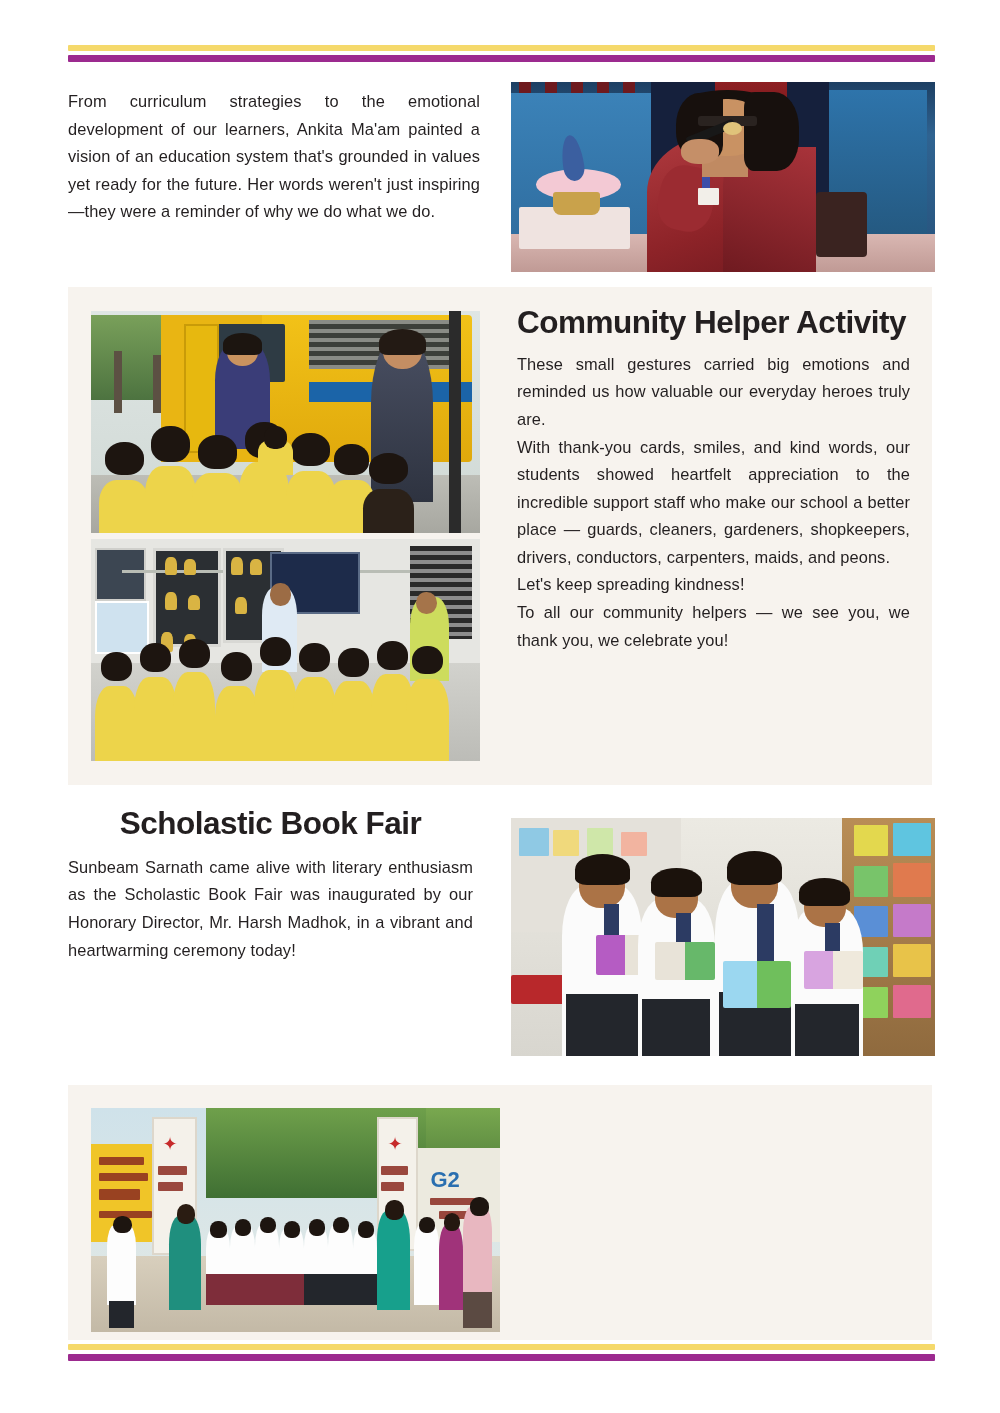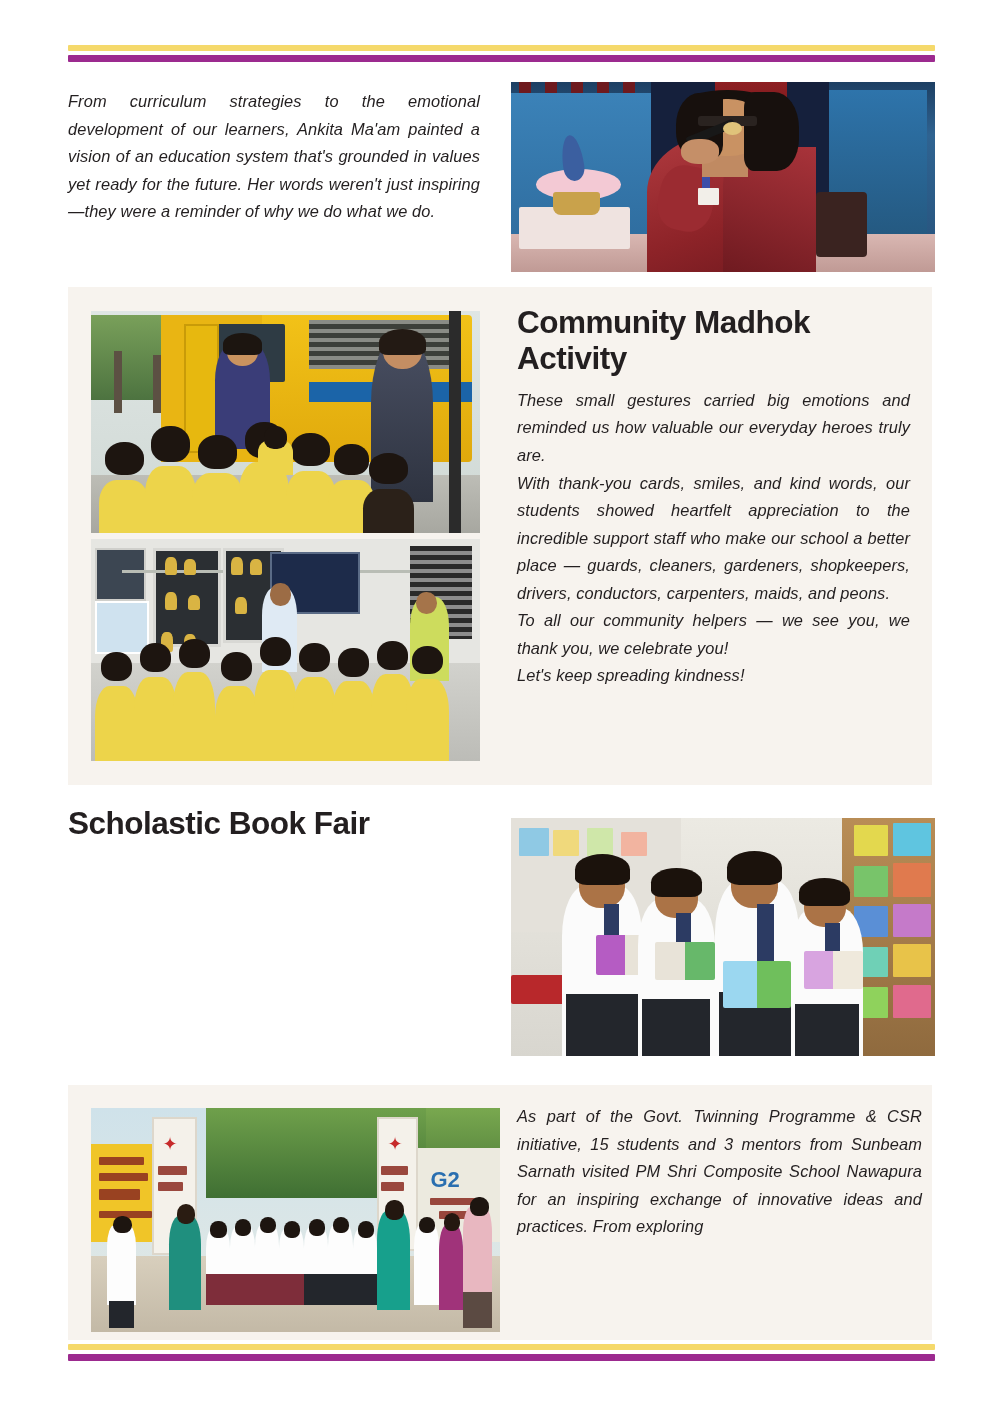--- a/index.html
+++ b/index.html
@@ -40,35 +40,34 @@
     background: #f7f3ee;
   }
 
   
   .body-text {
     font-size: 16.4px;
     line-height: 1.68;
     color: #231f20;
     text-align: justify;
     letter-spacing: 0.1px;
-    font-style: italic;
   }
   .body-text p { margin: 0; }
   .body-text p + p { margin-top: 0px; }
 
   .heading {
     font-family: "Liberation Sans", sans-serif;
     font-weight: bold;
     font-size: 31.5px;
     line-height: 1.14;
     color: #231f20;
     letter-spacing: -0.5px;
     margin: 0 0 10px 0;
   }
-  .heading.tight { margin-bottom: 12px; }
+  .heading.tight { margin-bottom: 12px; text-align: center; }
 
   
   .photo {
     position: absolute;
     overflow: hidden;
     background: #cfcfcf;
   }
   .photo .scene { position: absolute; inset: 0; }
   .ph-el { position: absolute; }
 
@@ -310,32 +309,33 @@
       <div class="kid" style="left:62%; width:11%; height:42%;"></div>
       <div class="kidhead" style="left:63.5%; bottom:38%; width:8%; height:13%;"></div>
       <div class="kid" style="left:72%; width:11%; height:45%;"></div>
       <div class="kidhead" style="left:73.5%; bottom:41%; width:8%; height:13%;"></div>
       <div class="kid" style="left:81%; width:11%; height:43%;"></div>
       <div class="kidhead" style="left:82.5%; bottom:39%; width:8%; height:13%;"></div>
     </div>
   </div>
 
   <div style="position:absolute; left:517px; top:305px; width:393px;">
-    <h2 class="heading">Community Madhok Activity</h2>
+    <h2 class="heading">Community Helper Activity</h2>
     <div class="body-text">
       <p>These small gestures carried big emotions and reminded us how valuable our everyday heroes truly are.</p>
       <p>With thank-you cards, smiles, and kind words, our students showed heartfelt appreciation to the incredible support staff who make our school a better place — guards, cleaners, gardeners, shopkeepers, drivers, conductors, carpenters, maids, and peons.</p>
+      <p>Let's keep spreading kindness!</p>
       <p>To all our community helpers — we see you, we thank you, we celebrate you!</p>
-      <p>Let's keep spreading kindness!</p>
     </div>
   </div>
 
   <div style="position:absolute; left:68px; top:806px; width:405px;">
     <h2 class="heading tight">Scholastic Book Fair</h2>
     <div class="body-text">
+      <p>Sunbeam Sarnath came alive with literary enthusiasm as the Scholastic Book Fair was inaugurated by our Honorary Director, Mr. Harsh Madhok, in a vibrant and heartwarming ceremony today!</p>
     </div>
   </div>
 
   <div class="photo" style="left:511px; top:818px; width:424px; height:238px;">
     <div class="scene">
       <div class="ph-el p4-bg"></div>
       <div class="ph-el p4-backshelf"></div>
       <div class="ph-el p4-rackR"></div>
 
       <div class="p4-bookcell" style="right:1%;  top:2%;  width:9%;  height:14%; background:#5fc5e0;"></div>
@@ -445,23 +445,20 @@
       <div class="kidhead" style="left:80.2%; bottom:44%; width:4%; height:7.5%;"></div>
       <div class="saree" style="left:85%; bottom:10%; width:6%; height:38%; background:#a0337a;"></div>
       <div class="kidhead" style="left:86.3%; bottom:45%; width:4%; height:8%; background:#241810;"></div>
       <div class="student" style="left:91%; width:7%; height:44%; background:#e8b7c0;"></div>
       <div class="kidhead" style="left:92.7%; bottom:52%; width:4.5%; height:8.5%;"></div>
       <div class="pants" style="left:91%; bottom:2%; width:7%; height:16%; background:#5b4a42;"></div>
     </div>
   </div>
 
   <div style="position:absolute; left:517px; top:1103px; width:405px;">
-    <div class="body-text">
-      <p>As part of the Govt. Twinning Programme &amp; CSR initiative, 15 students and 3 mentors from Sunbeam Sarnath visited PM Shri Composite School Nawapura for an inspiring exchange of innovative ideas and practices. From exploring</p>
-    </div>
   </div>
 
   <div class="rule-wrap" style="top:1344px;">
     <div class="rule-yellow"></div>
     <div class="rule-gap"></div>
     <div class="rule-purple"></div>
   </div>
 
 </div>
 

